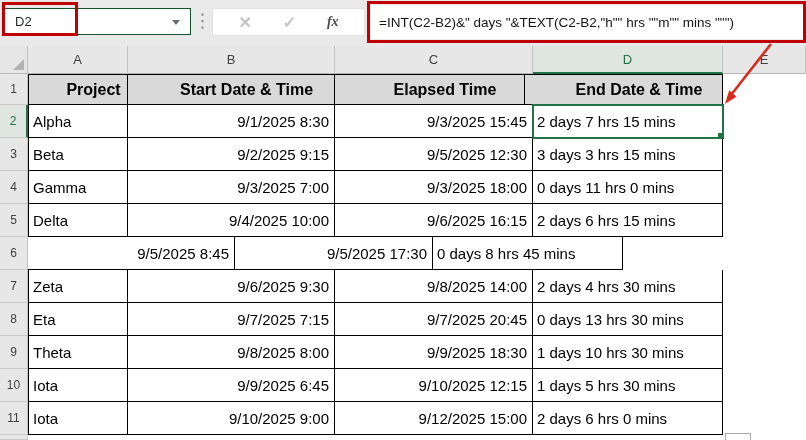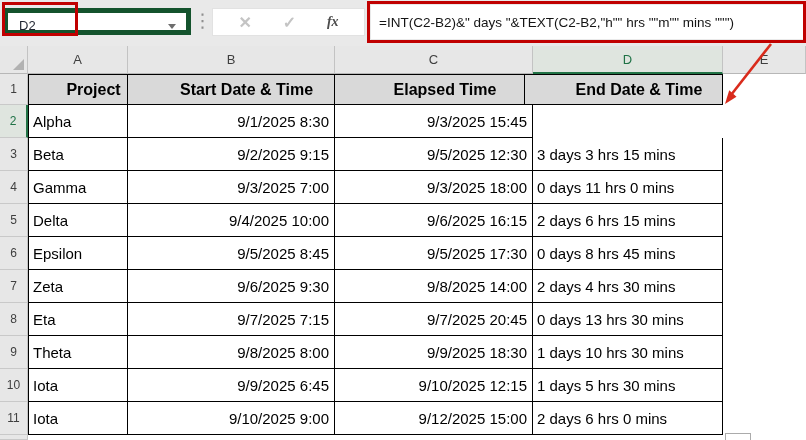--- a/index.html
+++ b/index.html
@@ -5,21 +5,21 @@
   * { box-sizing: border-box; }
   html,body { margin:0; padding:0; }
   body {
     width:806px; height:440px; overflow:hidden; position:relative;
     font-family:"Liberation Sans", sans-serif; background:#fff;
   }
   
   .topbar { position:absolute; top:0; left:0; width:806px; height:46px; background:#E9E9E9; }
   .namebox {
     position:absolute; left:3px; top:8px; width:188px; height:27px;
-    background:#fff; border:5px solid #14532d; 
+    background:#fff; border:1px solid #14532d; 
   }
   .namebox-value { position:absolute; left:11px; top:5px; font-size:13px; color:#1e2430; }
   .namebox-arrow {
     position:absolute; right:10px; top:11px; width:0; height:0;
     border-left:4px solid transparent; border-right:4px solid transparent;
     border-top:5px solid #6d6d6d;
   }
   .red-namebox {
     position:absolute; left:2px; top:2px; width:76px; height:34px;
     border:3px solid #C00000; z-index:6; pointer-events:none;
@@ -129,20 +129,21 @@
     <div class="cell w-d r1 hdr1 tb tb-top">Elapsed Time</div>
     <div class="cell w-c r1 hdr1 tb tb-top">End Date &amp; Time</div>
     <div class="cell w-e r1"></div>
   </div>
 
   <div class="grow">
     <div class="rhead w-rh rd sel">2</div>
     <div class="cell w-a rd txt tb tb-left">Alpha</div>
     <div class="cell w-b rd num tb">9/1/2025 8:30</div>
     <div class="cell w-c rd num tb">9/3/2025 15:45</div>
+    <div class="cell w-d rd txt tb active">2 days 7 hrs 15 mins</div>
     <div class="cell w-e rd"></div>
   </div>
 
   <div class="grow">
     <div class="rhead w-rh rd">3</div>
     <div class="cell w-a rd txt tb tb-left">Beta</div>
     <div class="cell w-b rd num tb">9/2/2025 9:15</div>
     <div class="cell w-c rd num tb">9/5/2025 12:30</div>
     <div class="cell w-d rd txt tb">3 days 3 hrs 15 mins</div>
     <div class="cell w-e rd"></div>
@@ -161,21 +162,20 @@
     <div class="rhead w-rh rd">5</div>
     <div class="cell w-a rd txt tb tb-left">Delta</div>
     <div class="cell w-b rd num tb">9/4/2025 10:00</div>
     <div class="cell w-c rd num tb">9/6/2025 16:15</div>
     <div class="cell w-d rd txt tb">2 days 6 hrs 15 mins</div>
     <div class="cell w-e rd"></div>
   </div>
 
   <div class="grow">
     <div class="rhead w-rh rd">6</div>
-    <div class="cell w-a rd txt tb tb-left">Epsilon</div>
     <div class="cell w-b rd num tb">9/5/2025 8:45</div>
     <div class="cell w-c rd num tb">9/5/2025 17:30</div>
     <div class="cell w-d rd txt tb">0 days 8 hrs 45 mins</div>
     <div class="cell w-e rd"></div>
   </div>
 
   <div class="grow">
     <div class="rhead w-rh rd">7</div>
     <div class="cell w-a rd txt tb tb-left">Zeta</div>
     <div class="cell w-b rd num tb">9/6/2025 9:30</div>

